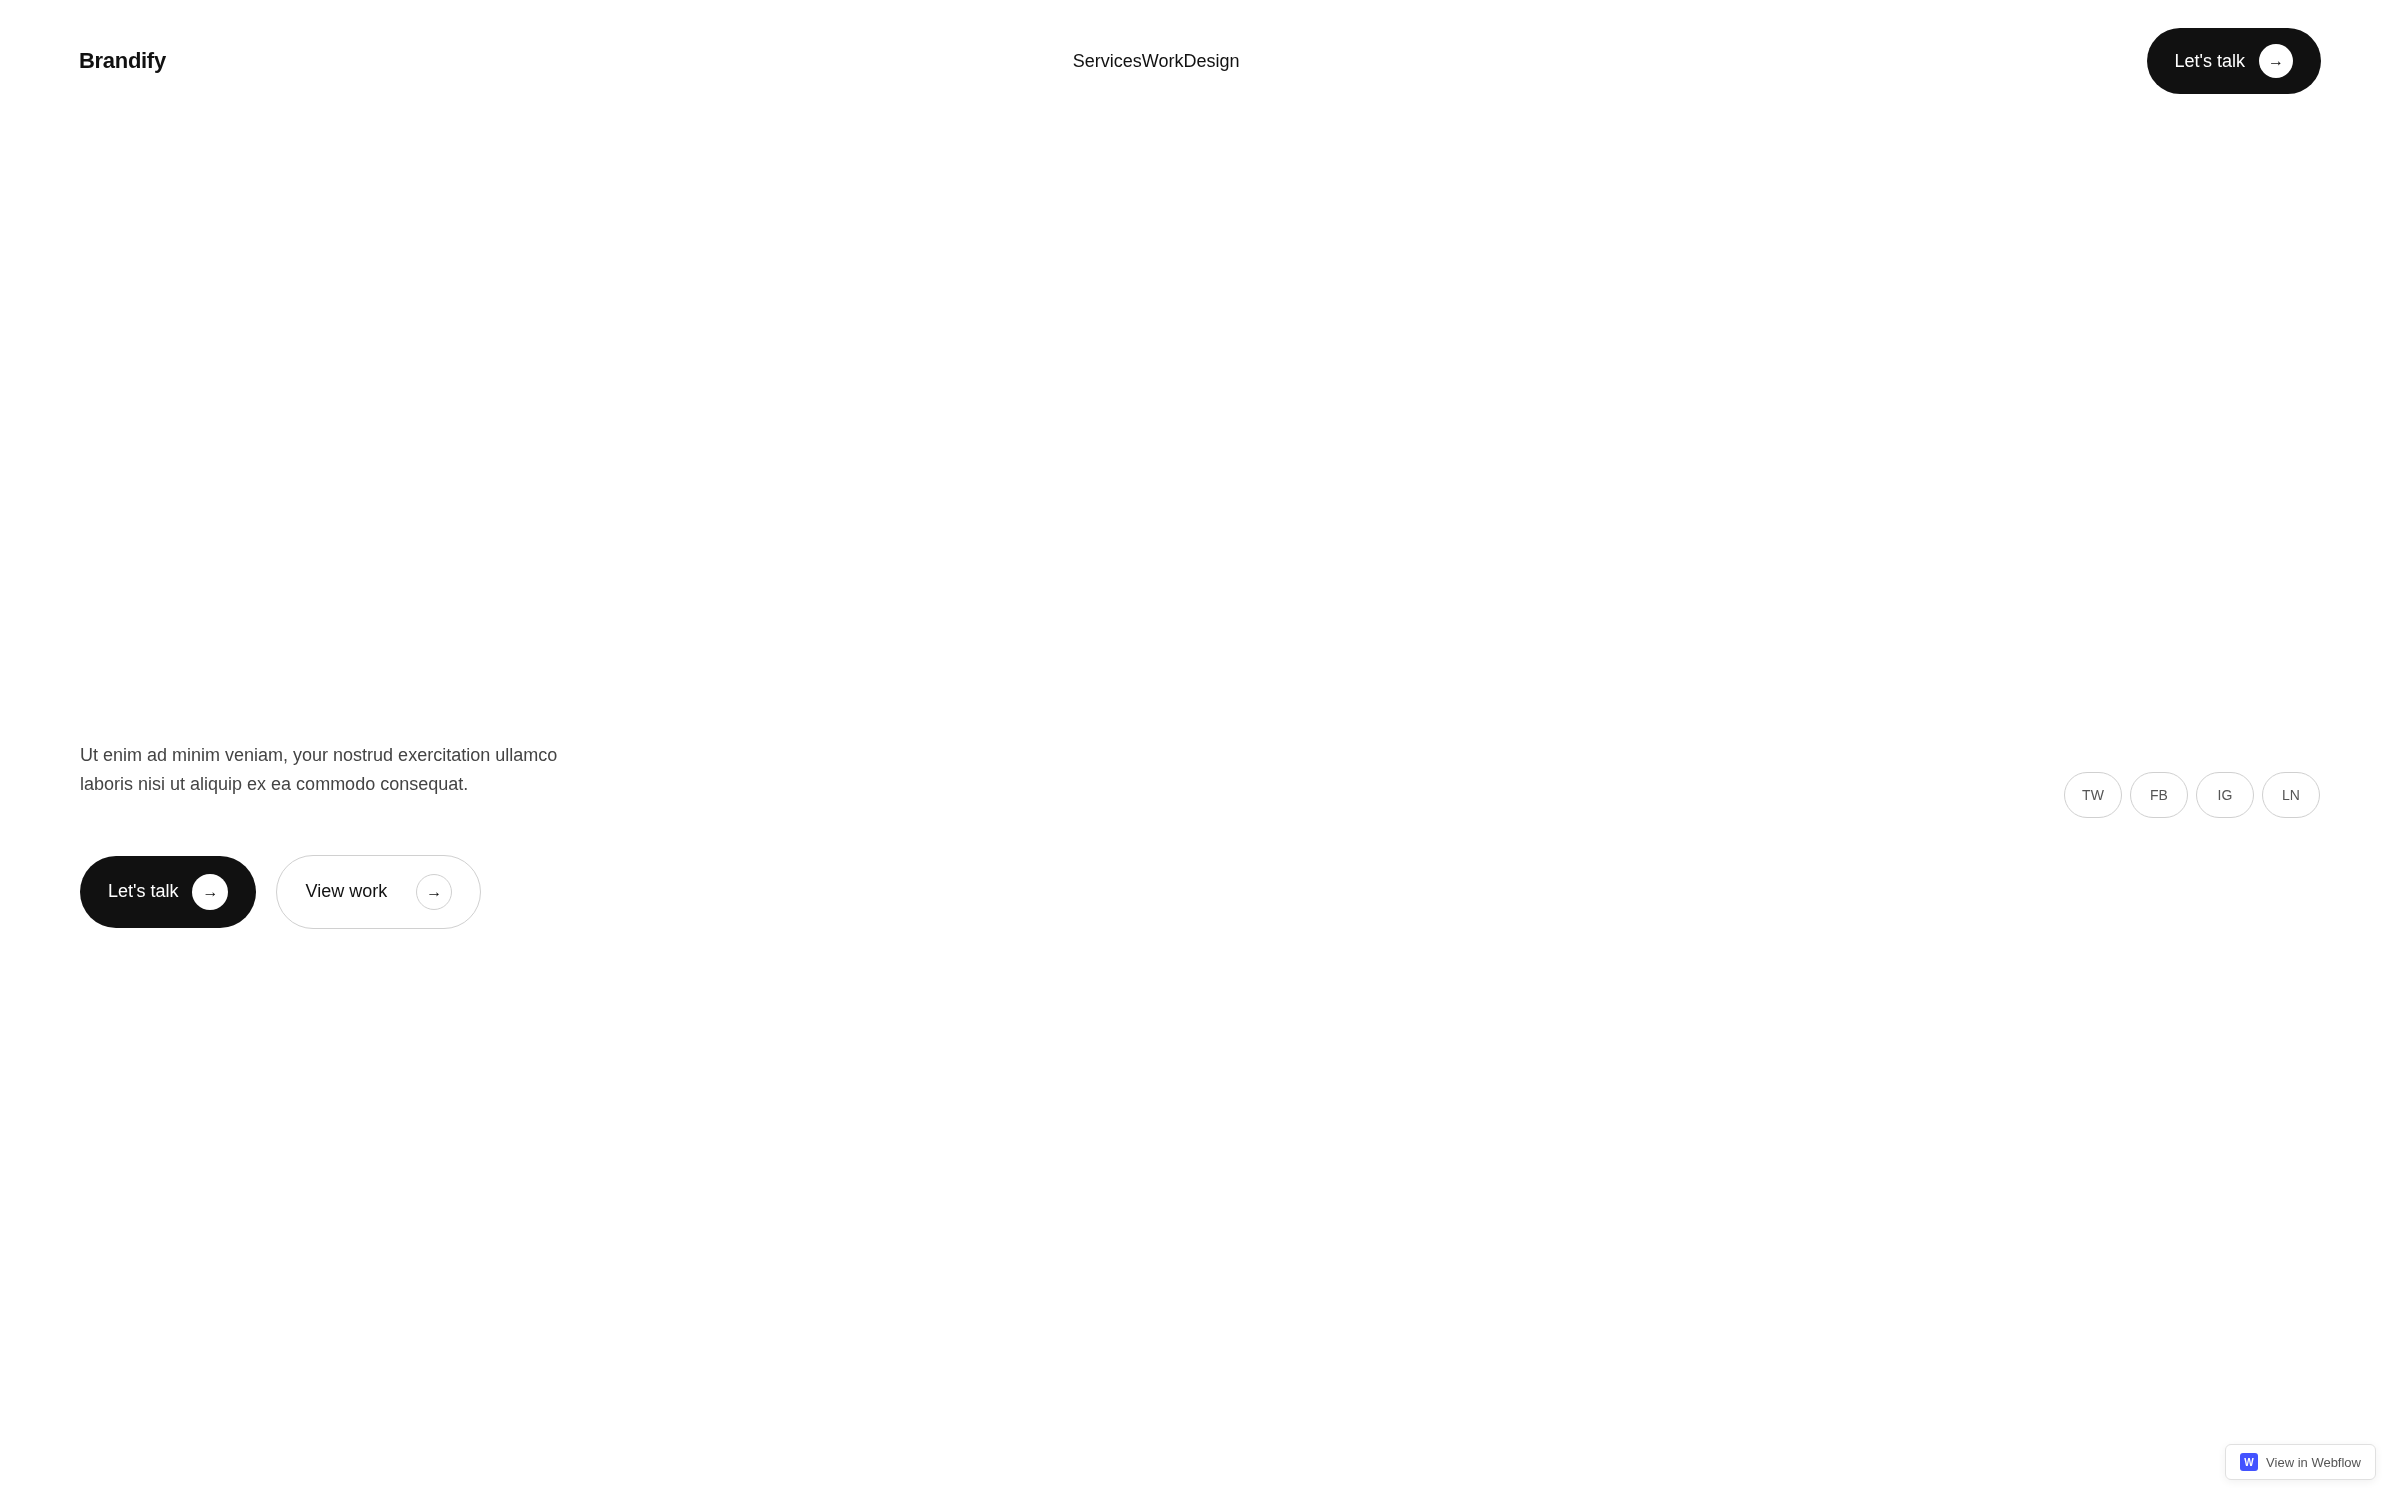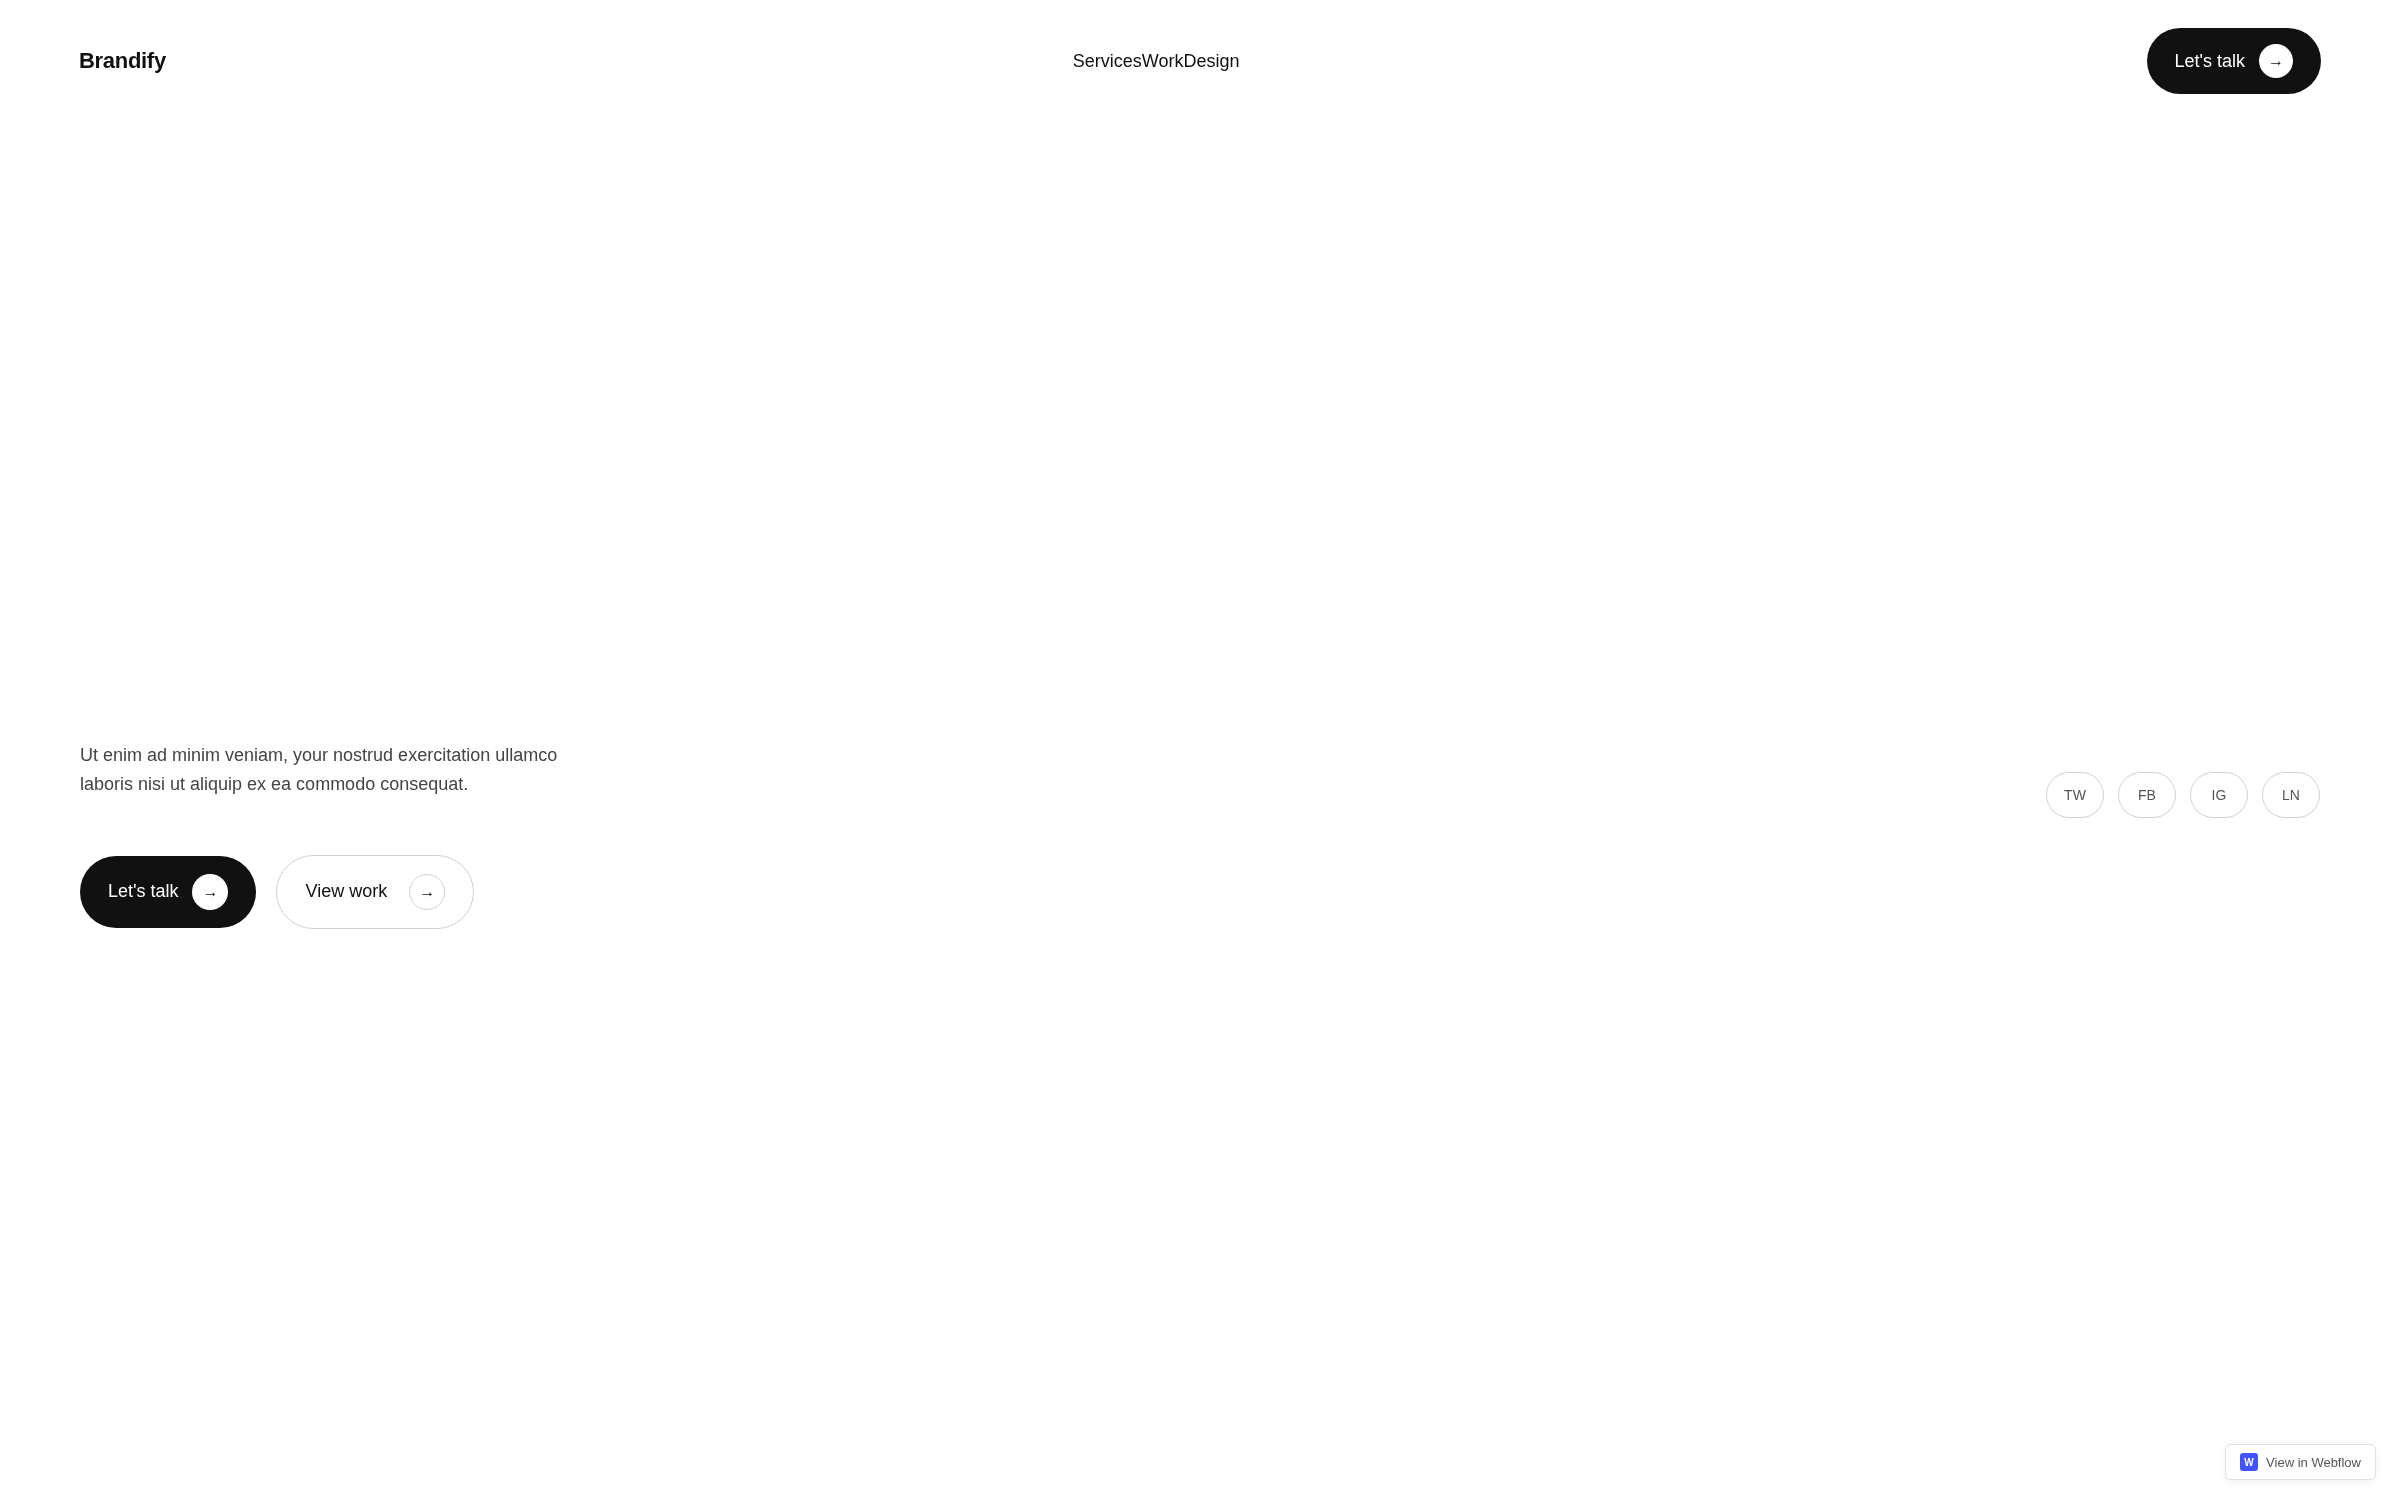--- a/index.html
+++ b/index.html
@@ -130,21 +130,21 @@
       display: flex;
       align-items: center;
       justify-content: center;
       color: #111;
       font-size: 16px;
     }
 
     .btn-secondary {
       display: flex;
       align-items: center;
-      gap: 22px;
+      gap: 29px;
       background: transparent;
       color: #111;
       border: 1.5px solid #d0d0d0;
       border-radius: 50px;
       padding: 18px 28px;
       font-size: 18px;
       font-weight: 500;
       cursor: pointer;
     }
 
@@ -161,21 +161,21 @@
     }
 
     
     .social-links {
       position: absolute;
       right: 80px;
       top: 50%;
       transform: translateY(-50%);
       display: flex;
       align-items: center;
-      gap: 14px;
+      gap: 8px;
     }
 
     .social-pill {
       display: flex;
       align-items: center;
       justify-content: center;
       width: 58px;
       height: 46px;
       border: 1.5px solid #d0d0d0;
       border-radius: 50px;

